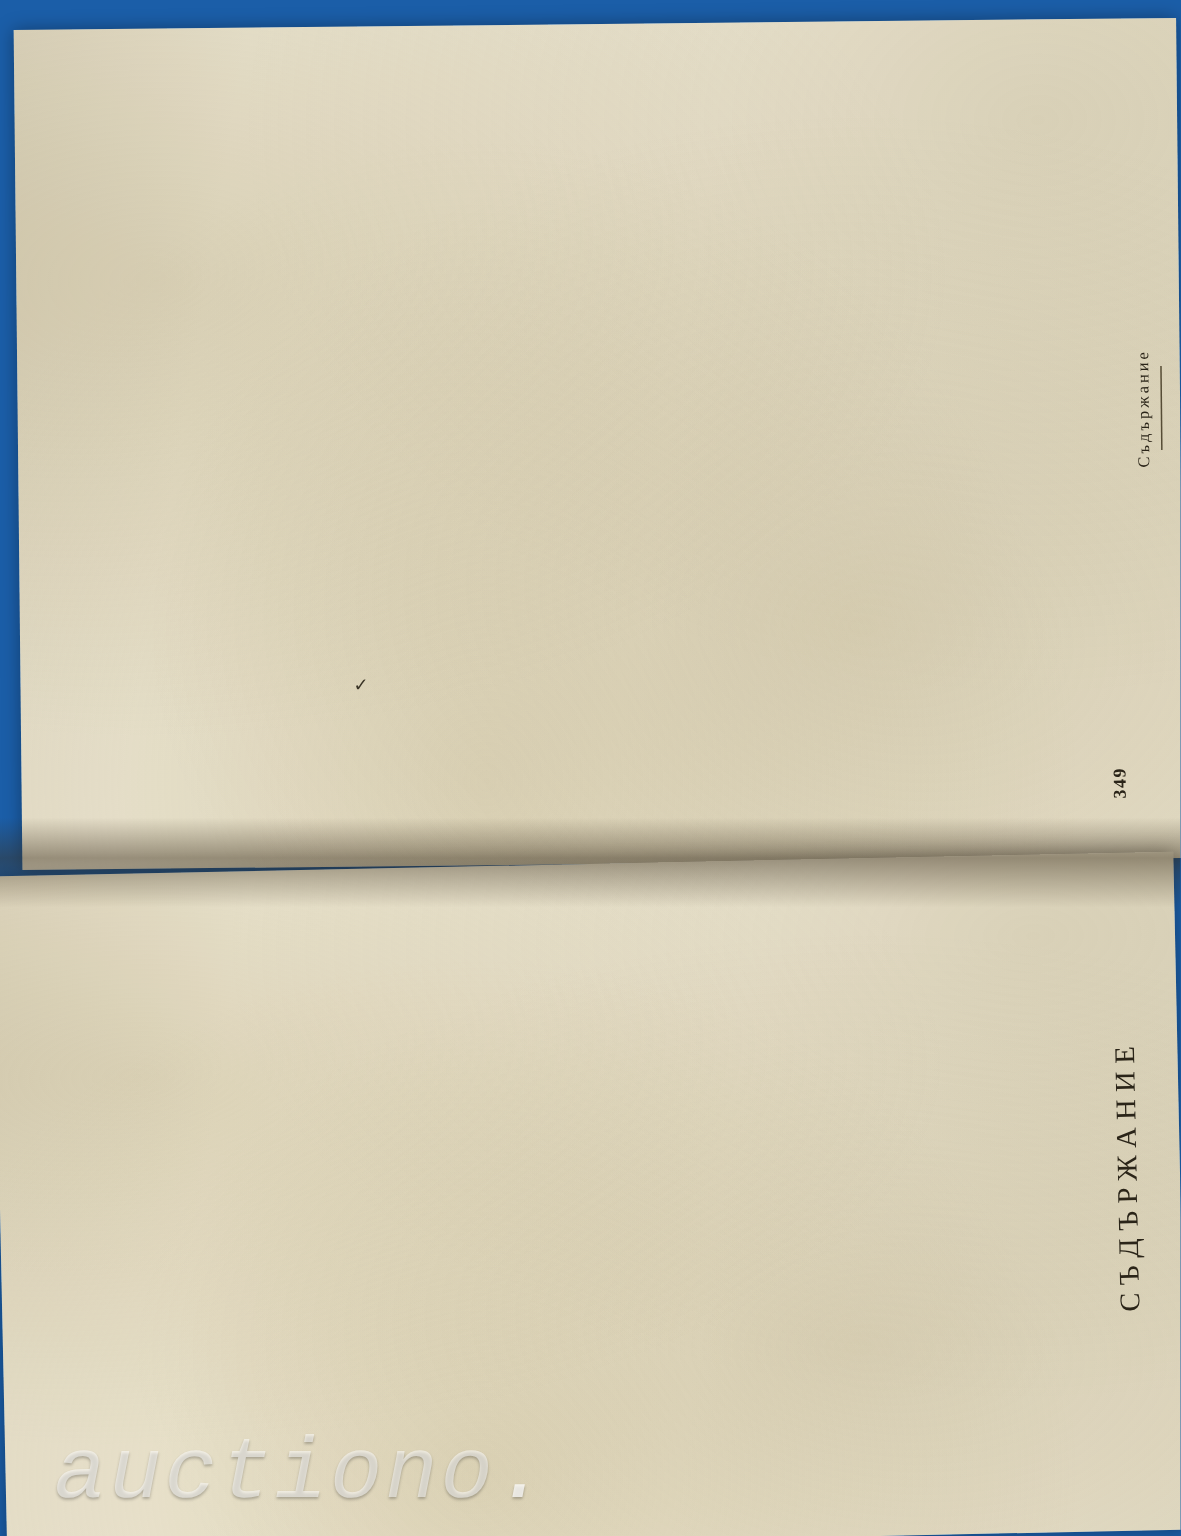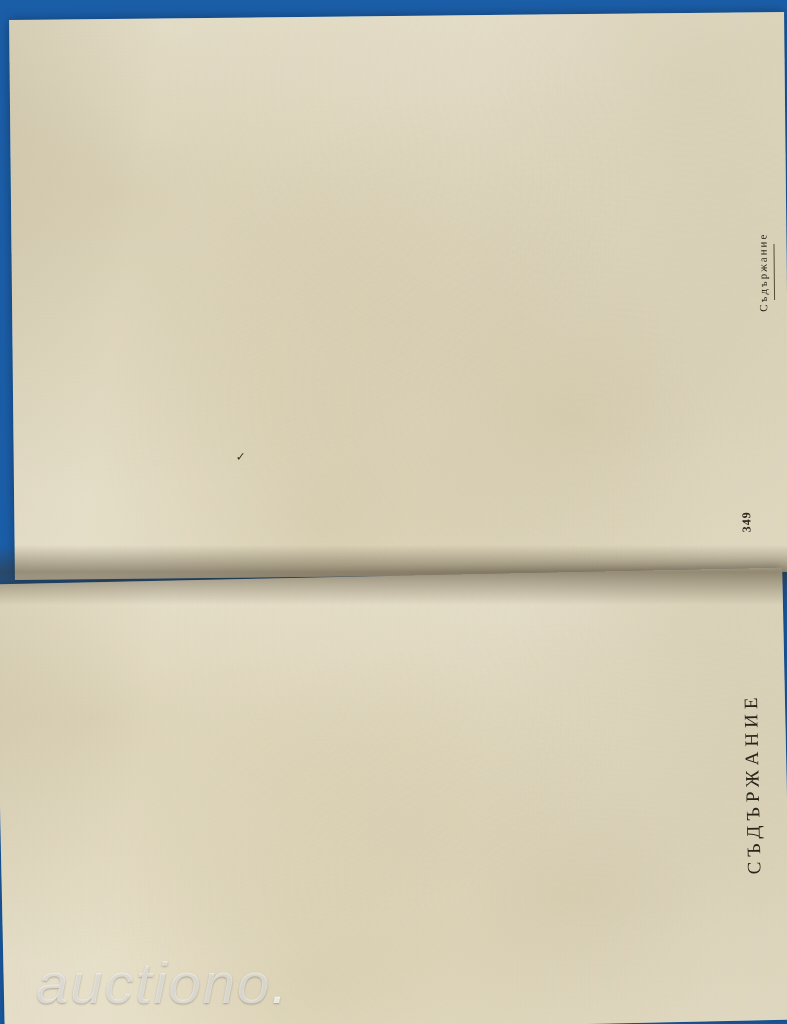--- a/index.html
+++ b/index.html
@@ -128,21 +128,21 @@
   }
 
   
   .watermark {
     position: absolute;
     left: 36px;
     bottom: 8px;
     font-size: 58px;
     letter-spacing: 2px;
     color: rgba(255,255,255,0.55);
-    font-family: Liberation Sans, sans-serif;
+    font-family: Liberation Mono, monospace;
     font-style: italic;
     z-index: 20;
     text-shadow: 0 1px 2px rgba(0,0,0,0.25);
     pointer-events: none;
   }
   .watermark .dot {
     color: rgba(255,255,255,0.75);
   }
 
   

